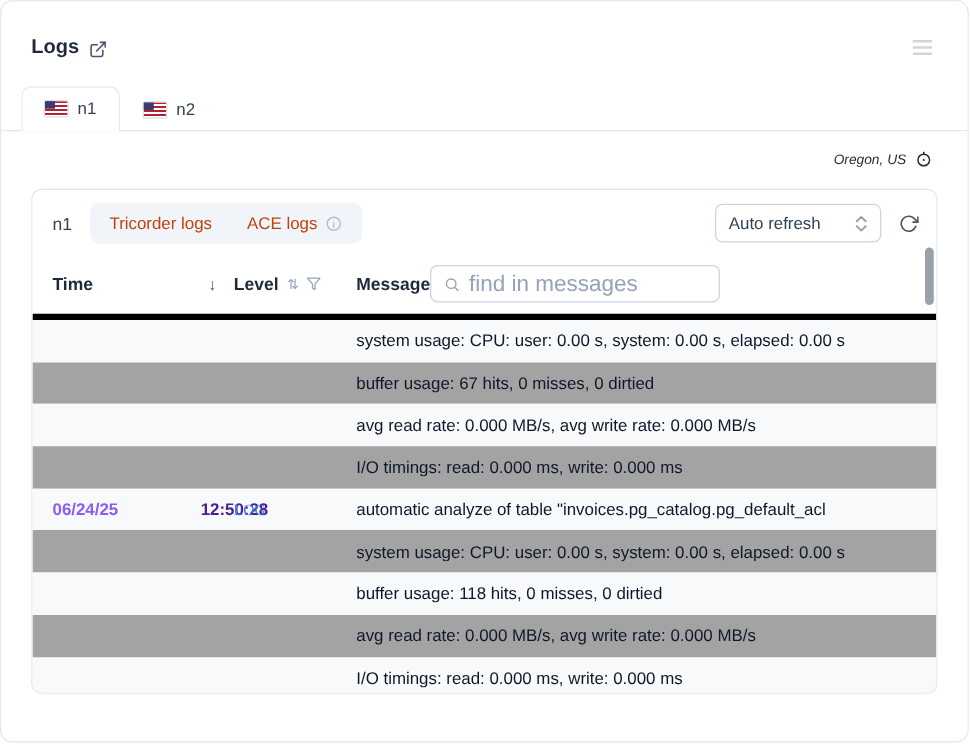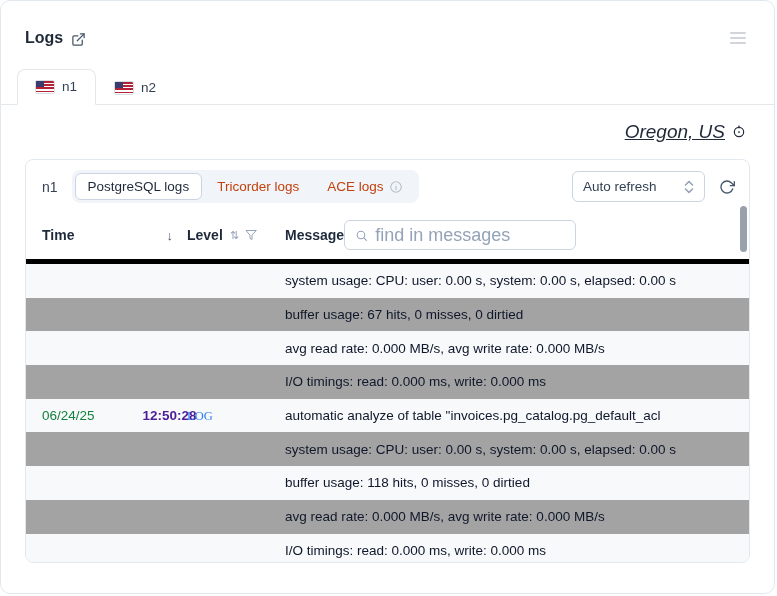--- a/index.html
+++ b/index.html
@@ -58,21 +58,21 @@
   }
   .flag::before {
     content: ""; position: absolute; left: 0; top: 0;
     width: 8px; height: 6px; background: #3c3b6e;
   }
   
   .region-row {
     display: flex; align-items: center; justify-content: flex-end; gap: 7px;
     padding-right: 28px; margin-top: 16px;
   }
-  .region-label { font-style: italic; font-size: 19px; color: #1f2937; text-decoration: underline; }
+  .region-label { font-style: italic; font-size: 11px; color: #1f2937; }
   
   .card {
     margin: 16px 24px 0;
     height: 404px;
     border: 1px solid #e2e8f0;
     border-radius: 8px;
     position: relative;
     overflow: hidden;
     background: #fff;
   }
@@ -131,21 +131,21 @@
   }
   .search input::placeholder { color: #94a3b8; }
   .rows { font-size: 13.5px; }
   .row {
     display: grid; grid-template-columns: 145px 98px 1fr;
     align-items: center; height: 33.7px; padding: 0 16px;
     background: #a3a3a3; cursor: default;
   }
   .row.alt { background: #f7f9fb; }
   .cell-msg { color: #0f172a; white-space: nowrap; overflow: hidden; }
-  .cell-date { color: #15803d; margin-right: 0; }
+  .cell-date { color: #8b5cf6; margin-right: 18px; font-weight: bold; }
   .cell-time { color: #4c1d95; font-weight: 600; margin-left: 48px; }
   .cell-level {
     color: #2f80ed; font-family: Liberation Serif, serif;
     font-size: 12.5px;
   }
   .scroll-thumb {
     position: absolute; right: 2px; top: 46px;
     width: 7px; height: 46px;
     background: #9aa1ab; border-radius: 4px; cursor: pointer;
   }
@@ -195,23 +195,20 @@
       </svg>
     </span>
   </div>
 
   <div class="card">
 
     <div class="card-header">
       <span class="node-label">n1</span>
 
       <div class="segmented">
-        <button class="seg active">
-          <span>PostgreSQL logs</span>
-        </button>
         <button class="seg">
           <span>Tricorder logs</span>
         </button>
         <button class="seg">
           <span>ACE logs</span>
           <span style="display:inline-flex;">
             <svg width="14" height="14" viewBox="0 0 24 24" fill="none" stroke="#b6c0cc" stroke-width="2" stroke-linecap="round">
               <circle cx="12" cy="12" r="9"></circle>
               <line x1="12" y1="11" x2="12" y2="16.5"></line>
               <circle cx="12" cy="7.2" r="0.6" fill="#b6c0cc" stroke="none"></circle>

